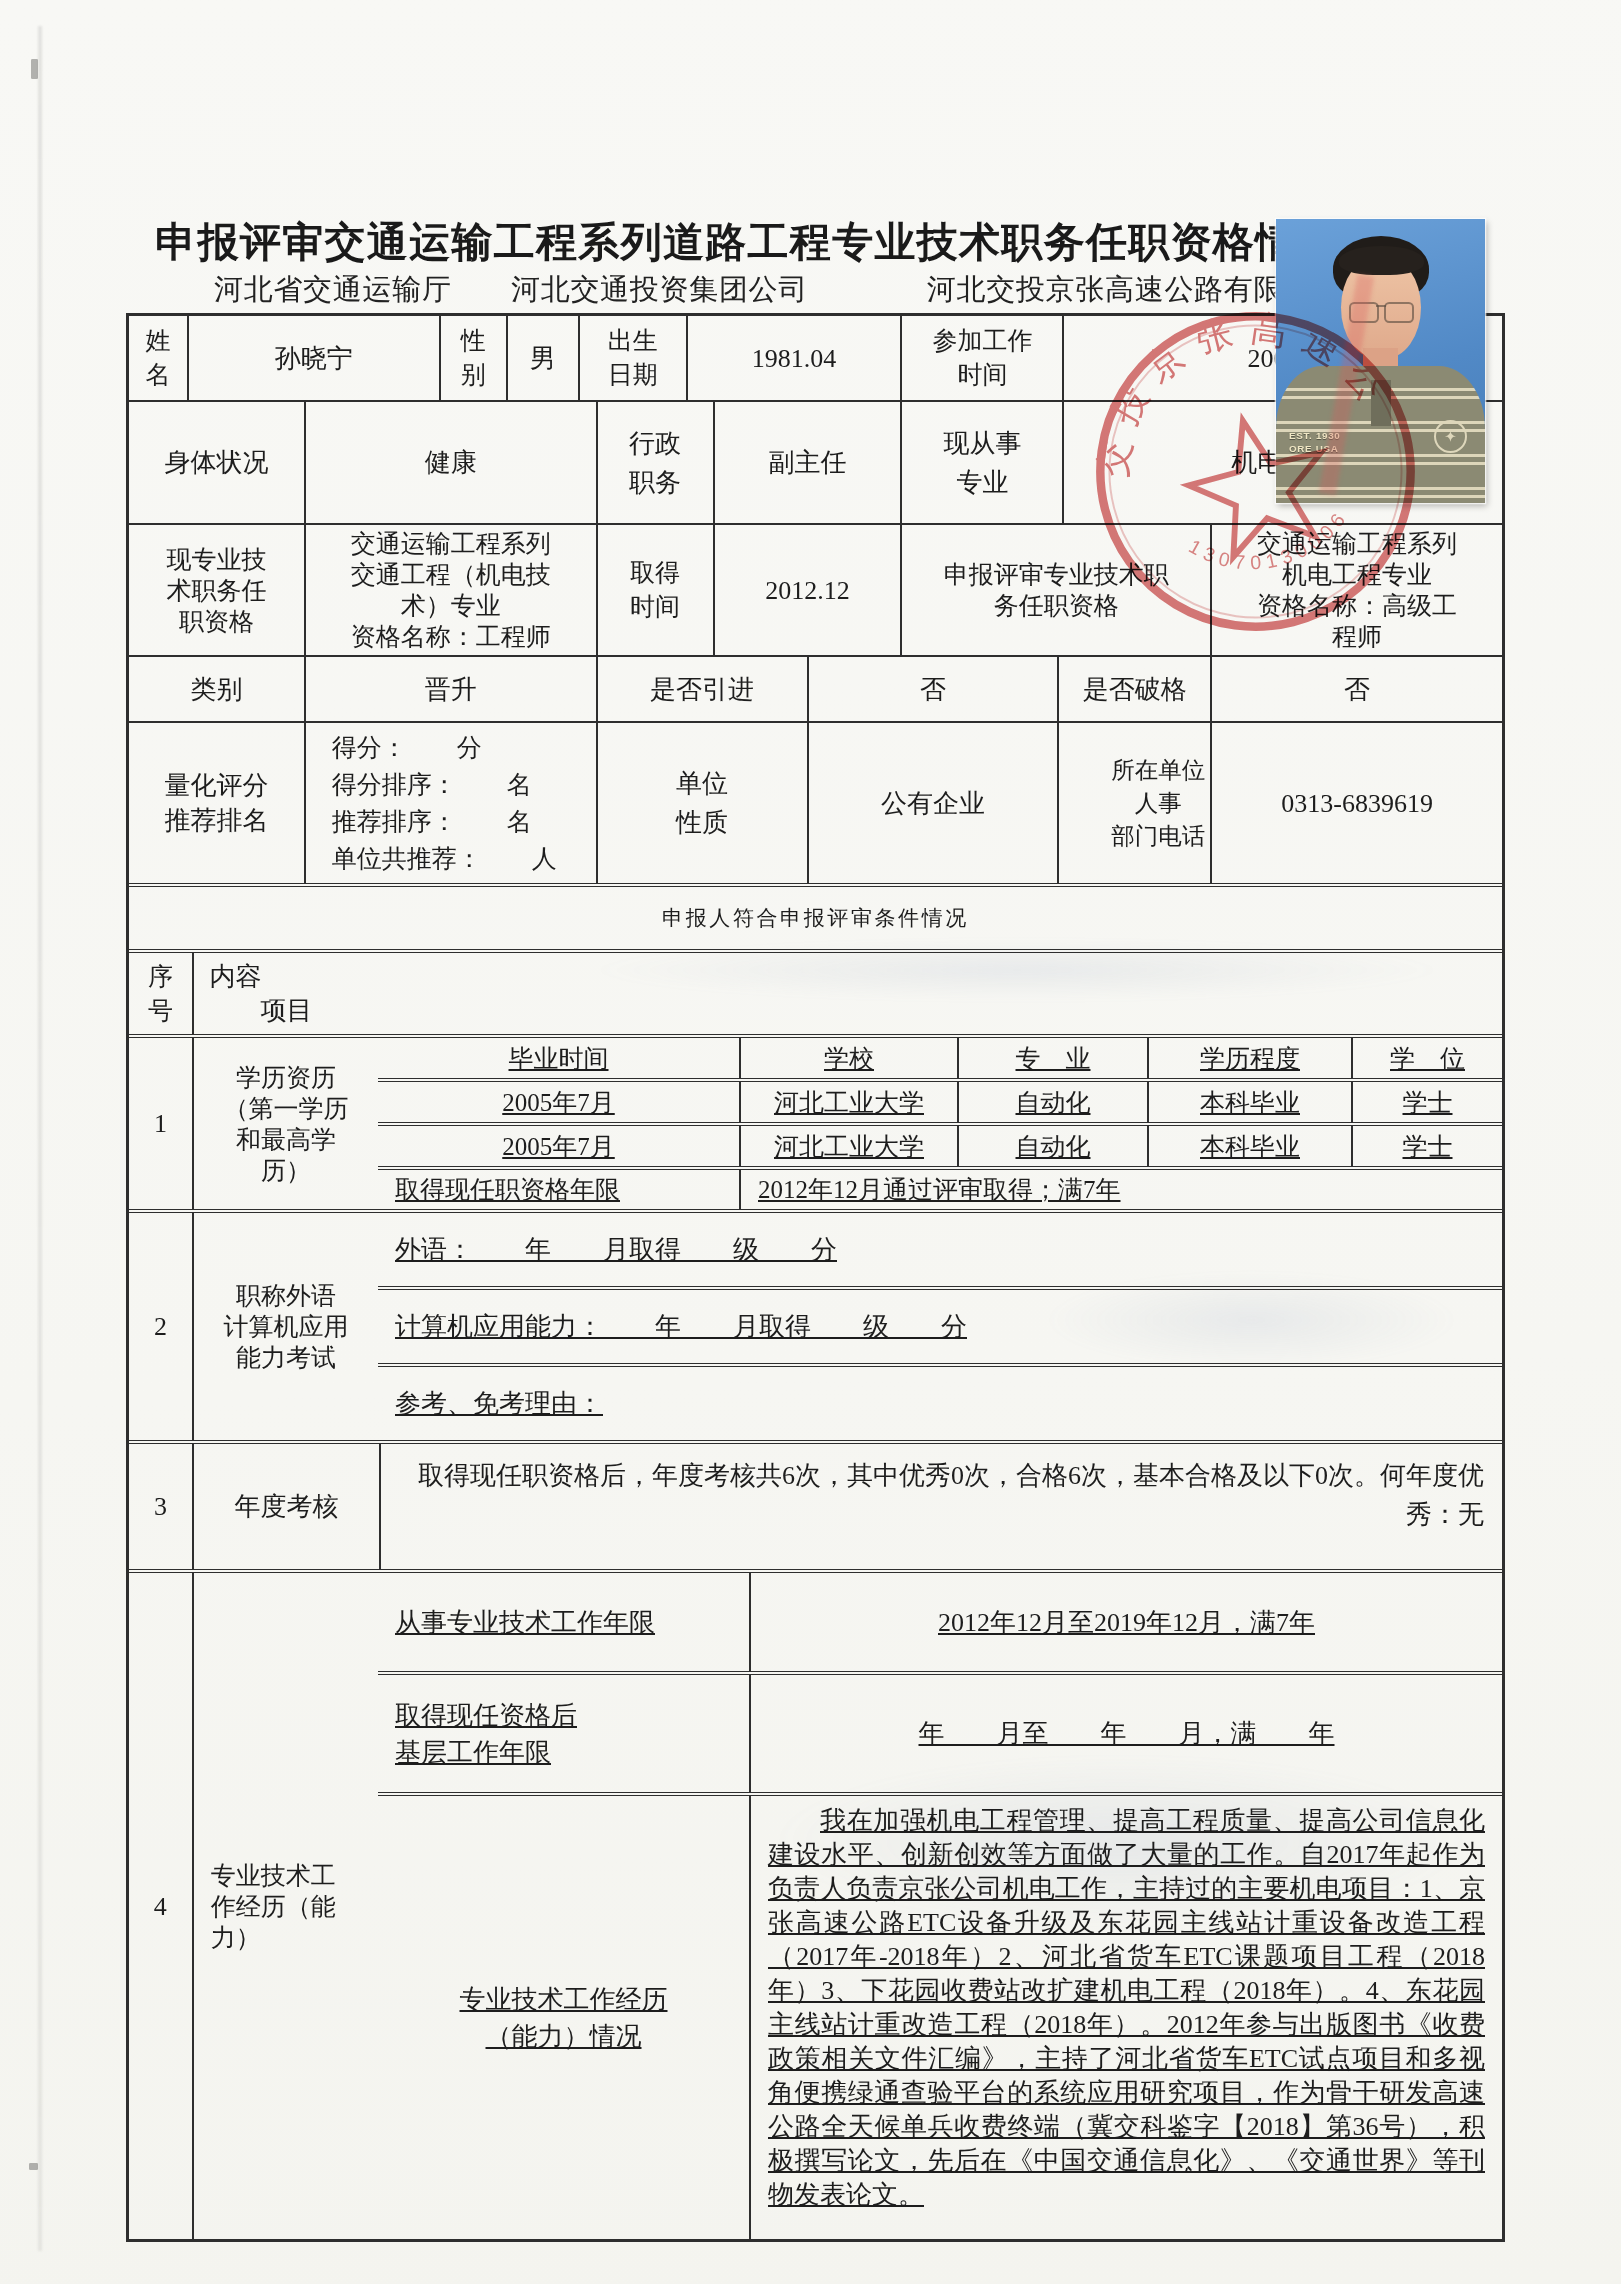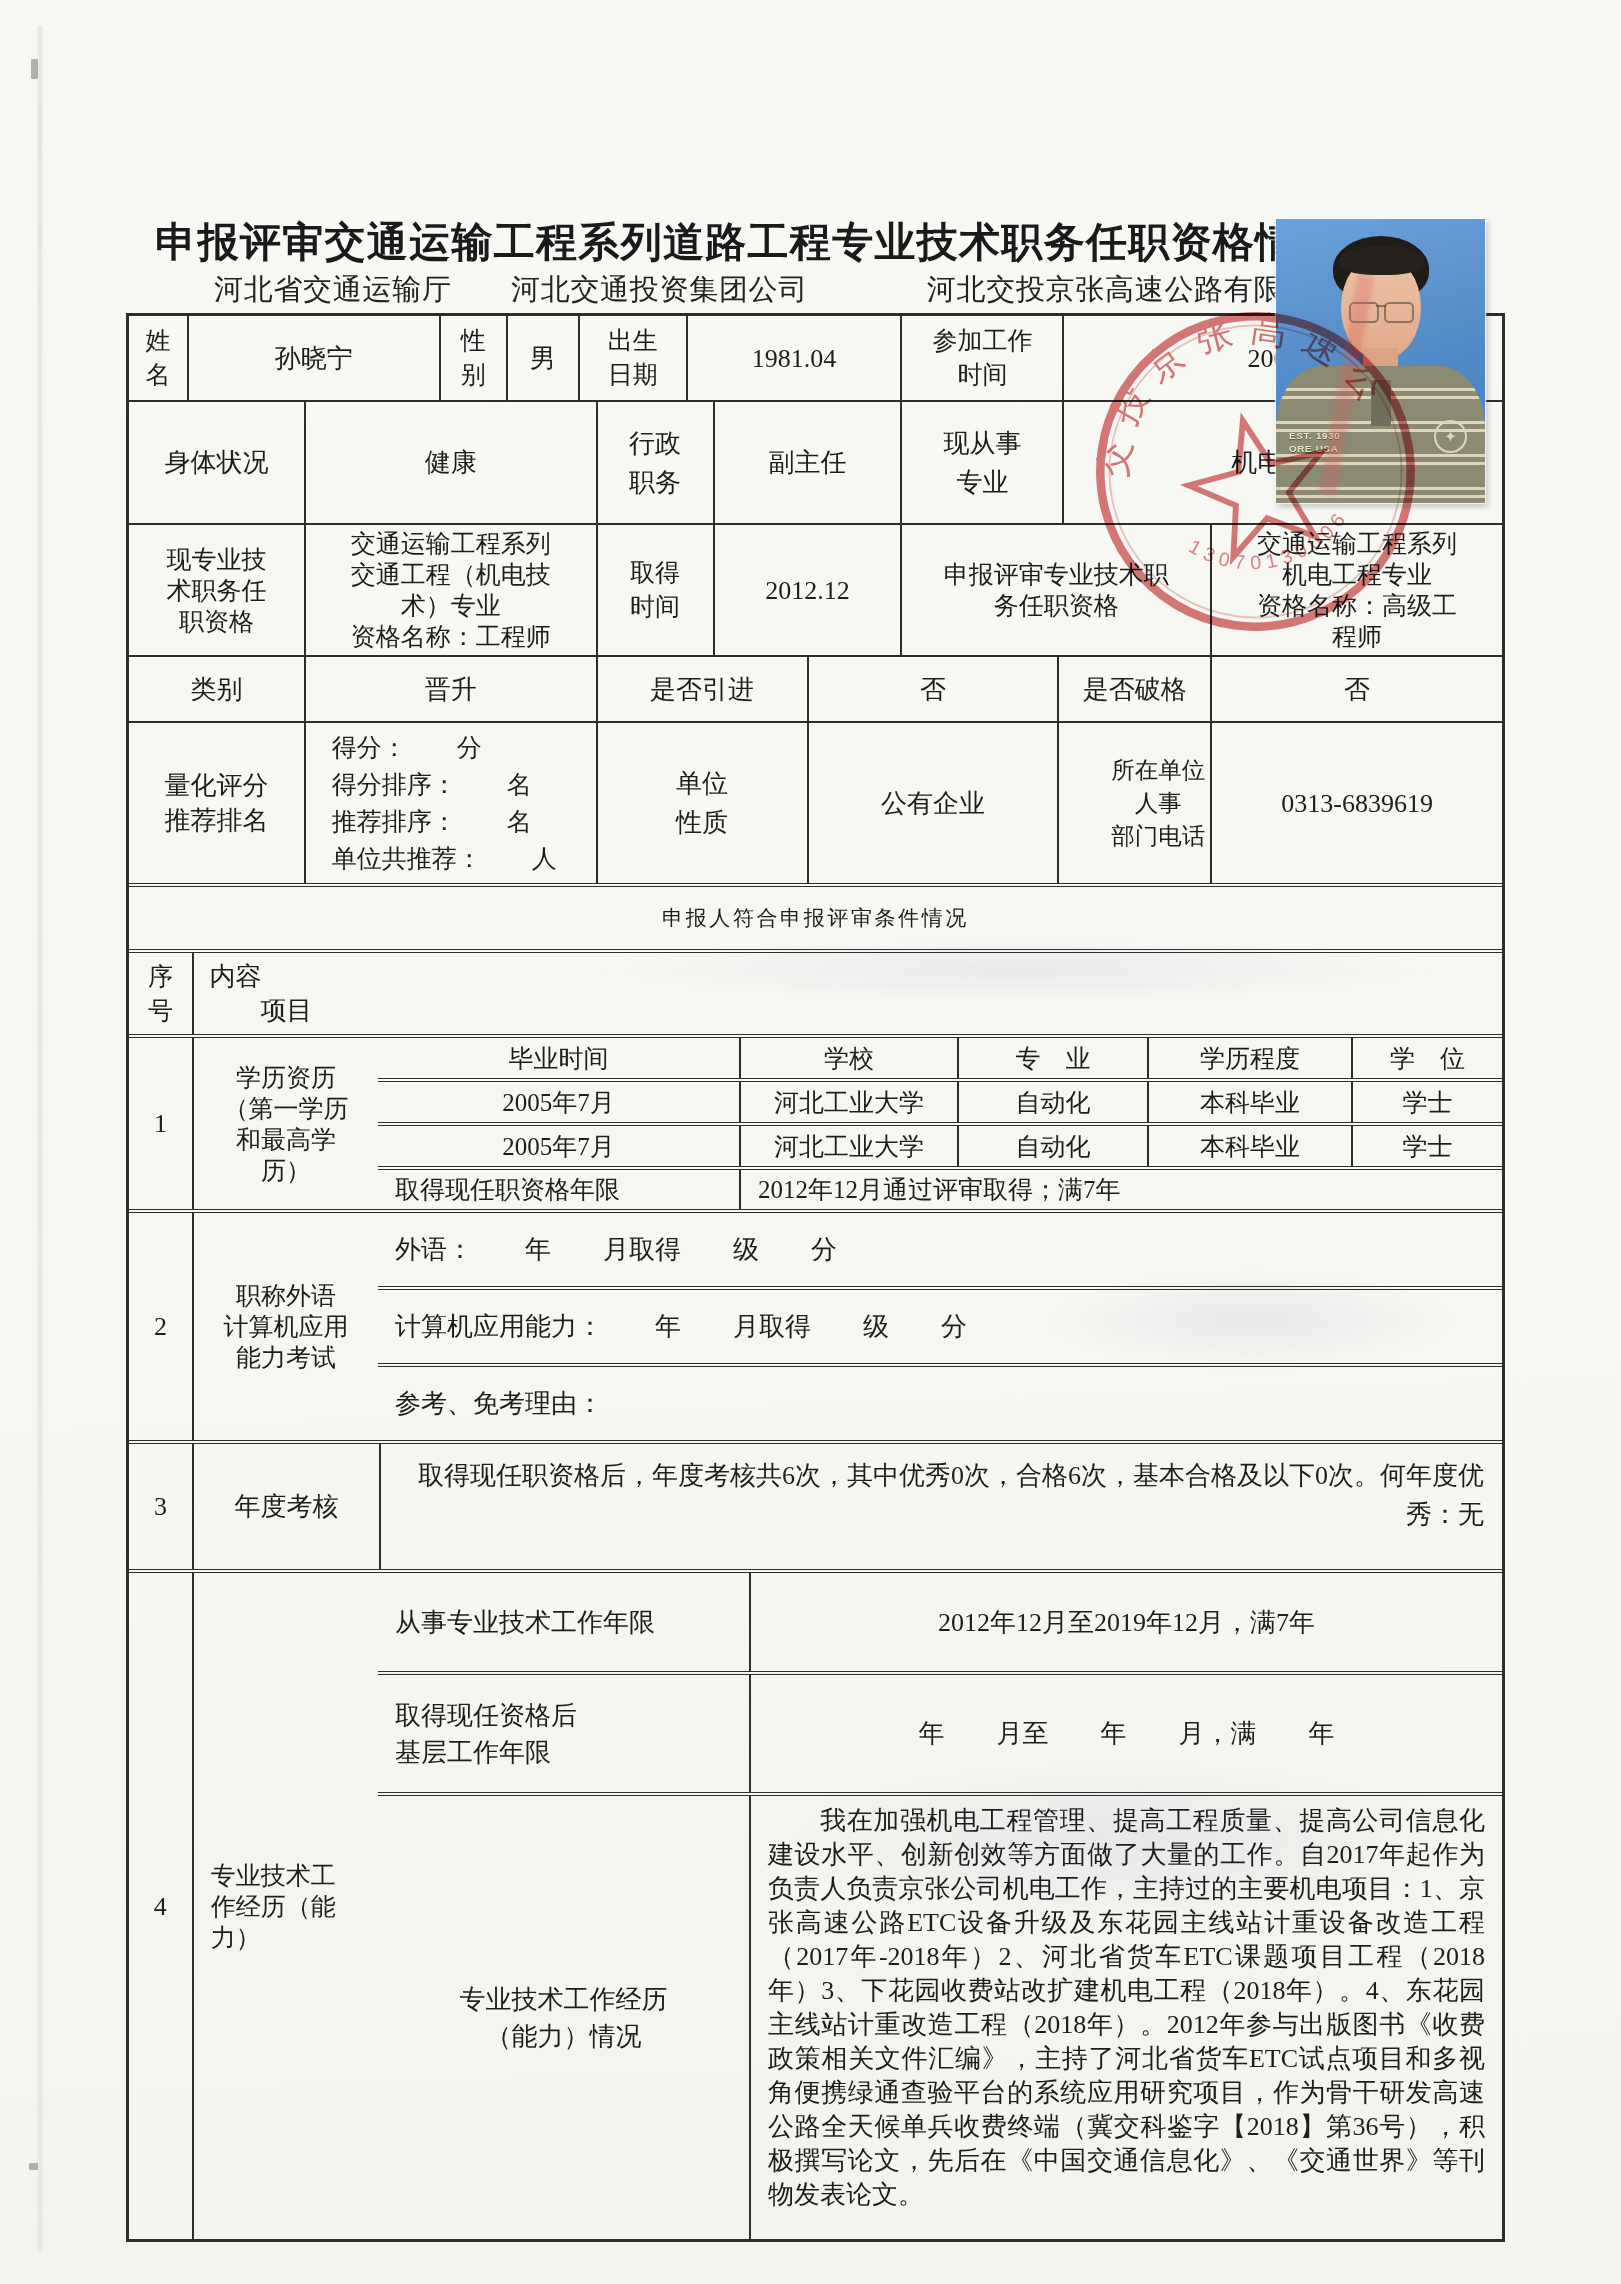--- a/index.html
+++ b/index.html
@@ -22,21 +22,21 @@
   .row.dt{border-top:4.6px double #2e2e2e;}
   .c{box-sizing:border-box;border-left:2.6px solid #2e2e2e;display:flex;align-items:center;justify-content:center;
      text-align:center;white-space:pre-line;overflow:hidden;line-height:35px;}
   .c:first-child{border-left:none;}
   .left{justify-content:flex-start;text-align:left;}
   .top{align-items:flex-start;}
   .f38{font-size:25px;line-height:31px;}
   .f36{font-size:23.5px;line-height:33px;padding-left:47px;}
   .lh52{line-height:34px;} .lh56{line-height:37px;} .lh60{line-height:39px;}
   .pl26{padding-left:17px;}
-  .content{display:block;padding:0;}
+  .content{display:block;padding:0;text-decoration:underline;}
   .subrow{display:flex;border-top:2.6px solid #2e2e2e;}
   .subrow.first{border-top:none;}
   .subrow.dt{border-top:4.6px double #2e2e2e;}
   .banner{font-size:21px;letter-spacing:2.6px;}
   .split-label{flex-direction:column;align-items:stretch;padding:7.8px 15.6px;line-height:34px;}
   .split-label .t1{text-align:left;} .split-label .t2{text-align:center;}
   .flow{white-space:normal;display:block;text-align:justify;text-indent:2em;padding:7.8px 17px 0 17px;line-height:34px;}
   .annual{white-space:normal;display:block;text-align:right;padding:11.7px 18px 0 18px;line-height:39px;}
   .quant{flex-direction:column;align-items:flex-start;justify-content:center;padding-left:26px;line-height:37px;font-size:25px;}
   

